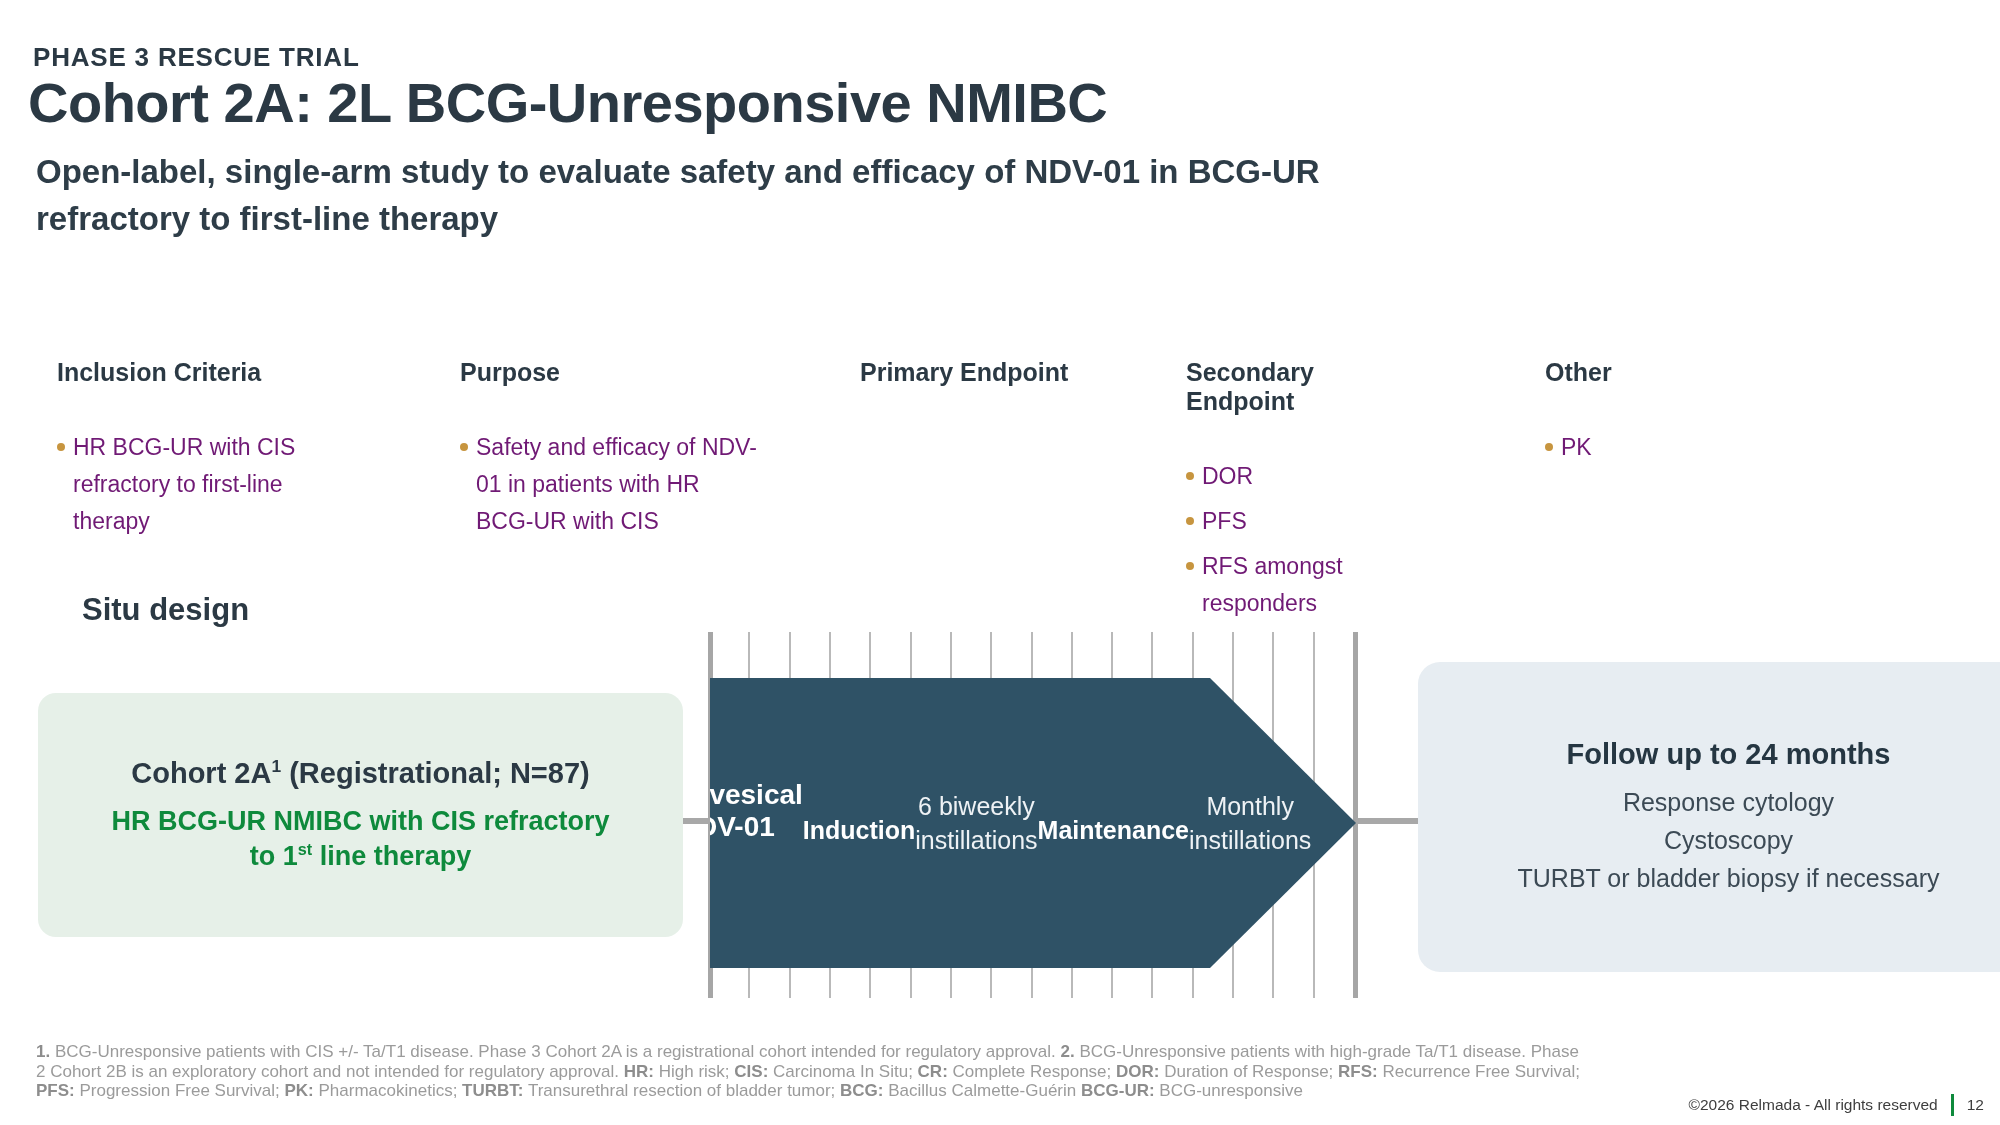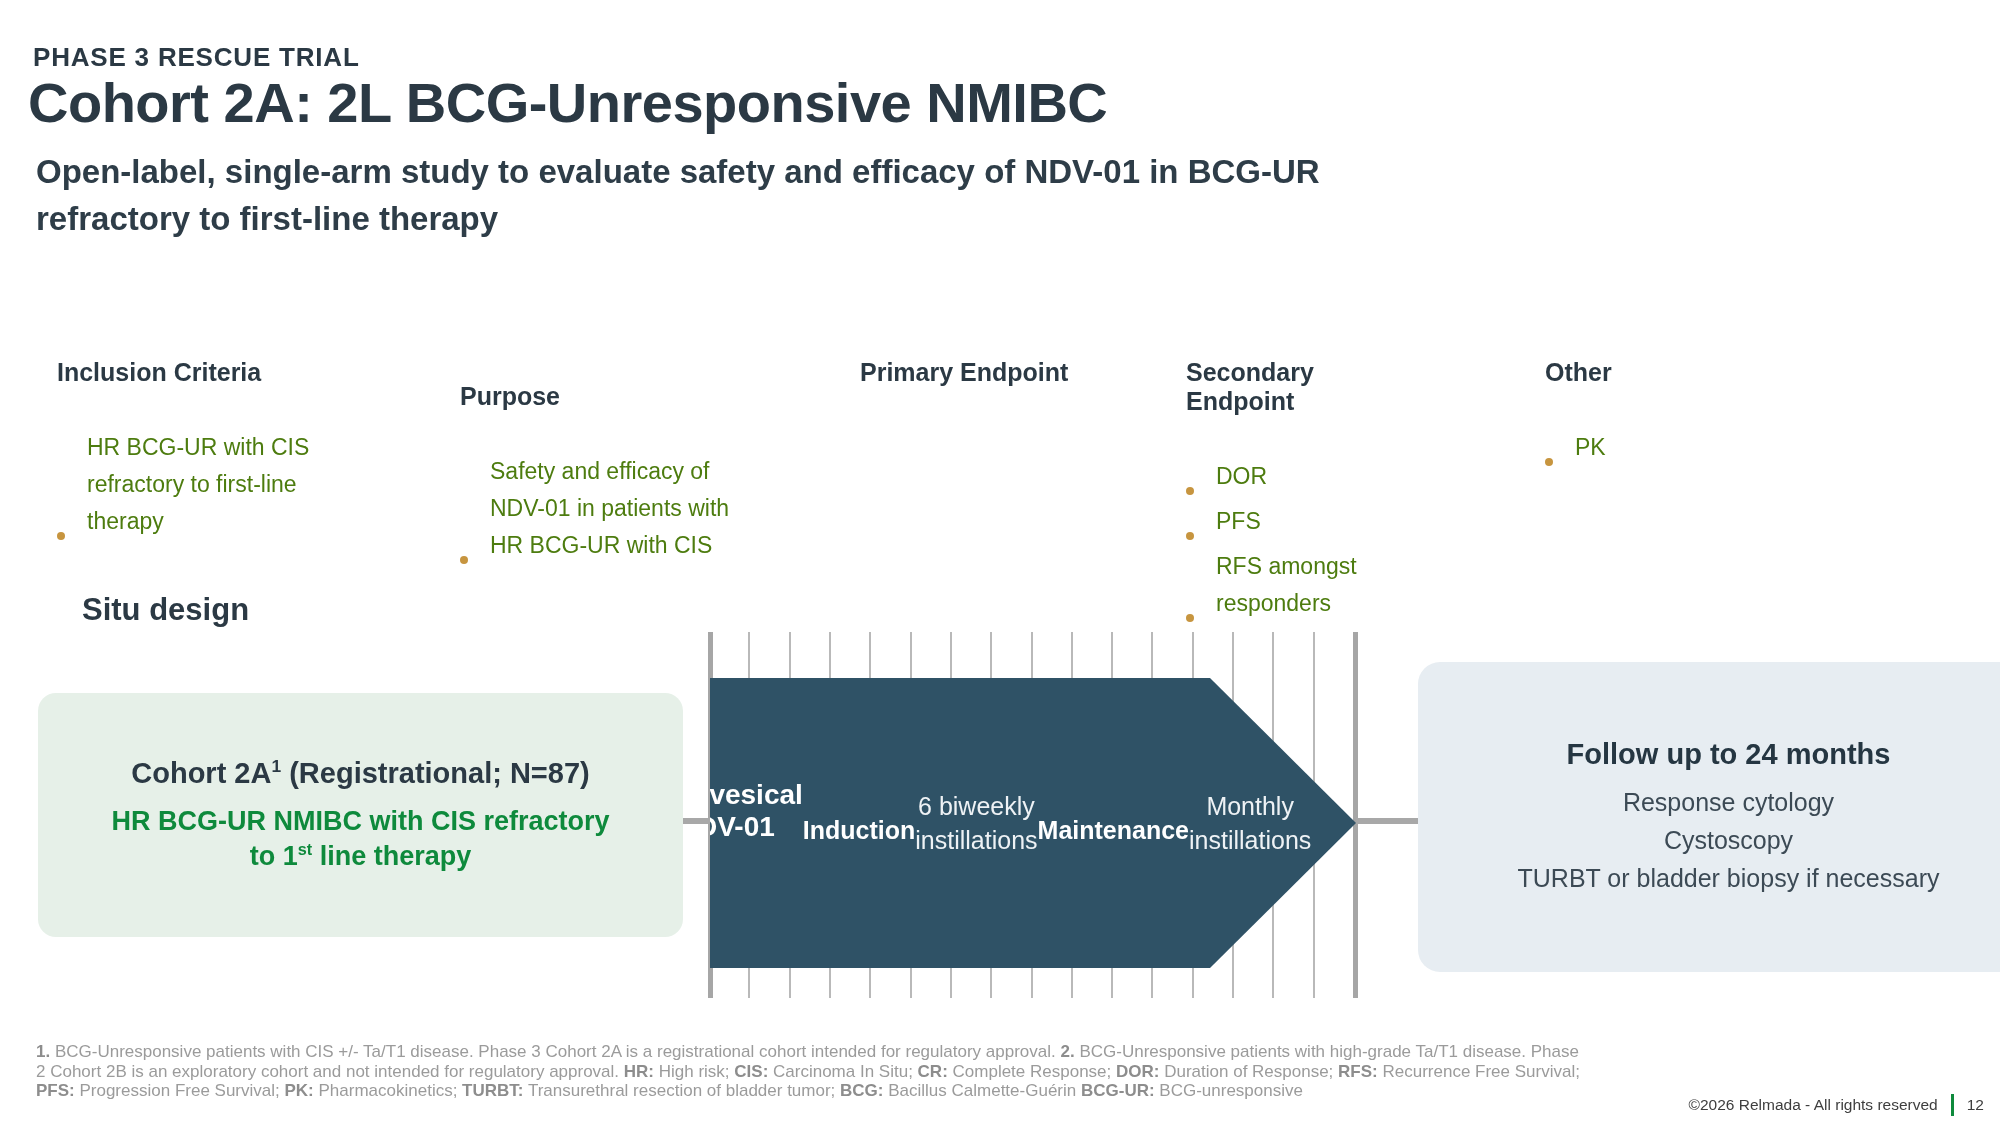--- a/index.html
+++ b/index.html
@@ -8,24 +8,24 @@
 
   
   .eyebrow{position:absolute;left:33px;top:42px;font-size:26px;font-weight:800;letter-spacing:0.8px;color:#2b3944;}
   .title{position:absolute;left:28px;top:70px;font-size:56px;font-weight:800;letter-spacing:-0.5px;color:#2b3944;}
   .subtitle{position:absolute;left:36px;top:148px;font-size:33px;font-weight:700;line-height:47px;color:#2e3d48;}
 
   
   .col{position:absolute;top:358px;}
   .col h3{margin:0;font-size:25px;font-weight:800;color:#2b3944;}
   .col ul{list-style:none;margin:42px 0 0 0;padding:0;}
-  .col li{display:flex;gap:22px;font-size:23px;line-height:37px;color:#4d7c0f;margin-bottom:8px;align-items:flex-end;}
+  .col li{display:flex;gap:8px;font-size:23px;line-height:37px;color:#701a75;margin-bottom:8px;}
   .dot{flex:0 0 8px;width:8px;height:8px;border-radius:50%;background:#c7953f;margin-top:14px;}
   .c1{left:57px;width:270px;}
-  .c2{left:460px;width:300px;margin-top:24px;}
+  .c2{left:460px;width:300px;}
   .c3{left:860px;width:240px;}
   .c4{left:1186px;width:220px;}
   .c5{left:1545px;width:150px;}
 
   
   .sd-heading{position:absolute;left:82px;top:592px;font-size:31px;font-weight:800;color:#2b3944;}
 
   .ruler{position:absolute;left:708px;top:632px;width:650px;height:366px;}
   .tick{position:absolute;top:0;bottom:0;width:2px;background:#b9b9b9;}
   .tick.thick{width:5px;background:#a6a6a6;}

